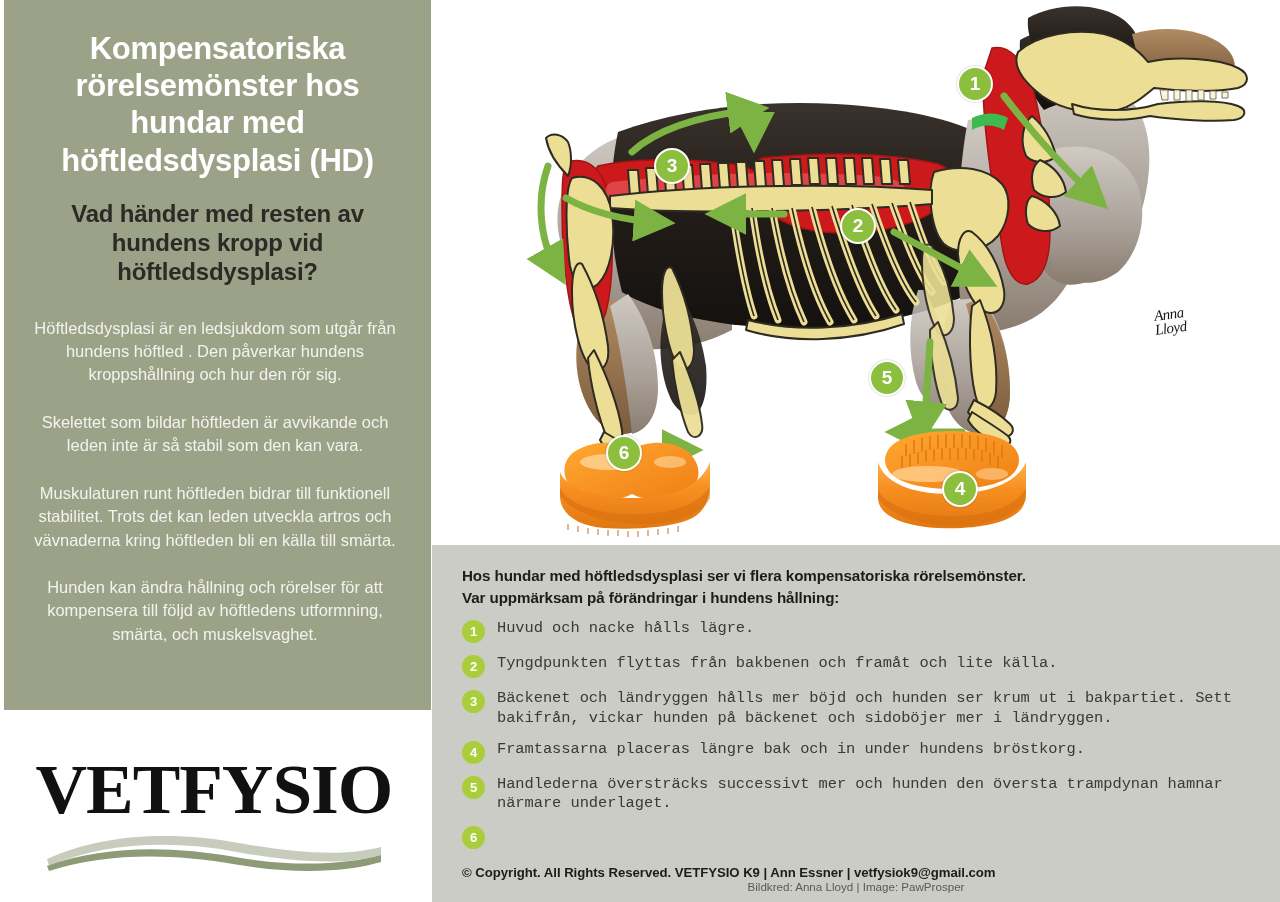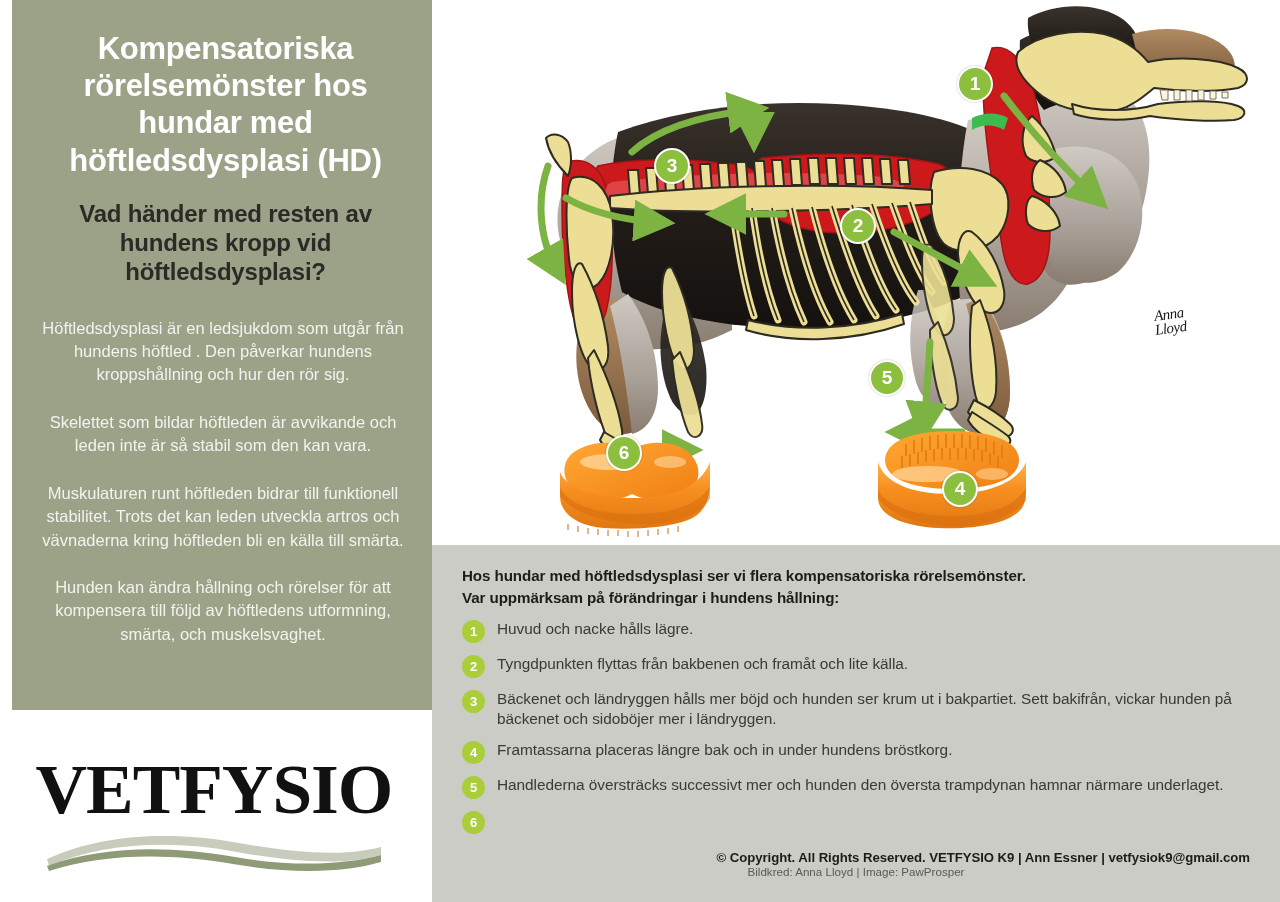--- a/index.html
+++ b/index.html
@@ -7,21 +7,21 @@
     width:1280px;height:902px;
     background:#ffffff;
     font-family:"Liberation Sans", sans-serif;
     overflow:hidden;
     position:relative;
   }
   .page{position:absolute;inset:0;width:1280px;height:902px;background:#fff;}
 
   
   .sidebar{
-    position:absolute;left:12px;top:0;width:427px;height:710px;
+    position:absolute;left:4px;top:0;width:427px;height:710px;
     background:#9ba287;
     box-sizing:border-box;
     padding:26px 22px 0 22px;
     text-align:center;
   }
   .title{
     color:#ffffff;
     font-weight:bold;
     font-size:31px;
     line-height:1.20;
@@ -106,23 +106,24 @@
   .badge{
     flex:0 0 auto;width:23px;height:23px;border-radius:50%;
     background:#aacd3b;color:#ffffff;
     font-weight:bold;font-size:13px;
     display:flex;align-items:center;justify-content:center;
     margin-top:1px;
   }
   .li-txt{
     color:#3a3a36;font-size:15.4px;line-height:1.28;
     letter-spacing:-0.05px;
+    font-family:Liberation Mono, monospace;
   }
   .copyright{
-    text-align:right;color:#1c1c19;font-weight:bold;
+    text-align:left;color:#1c1c19;font-weight:bold;
     font-size:13.2px;margin-top:16px;letter-spacing:-0.05px;
   }
   .credit{
     text-align:center;color:#59595a;font-size:11.6px;
   }
 </style>
 </head>
 <body>
 
 <div class="page">

